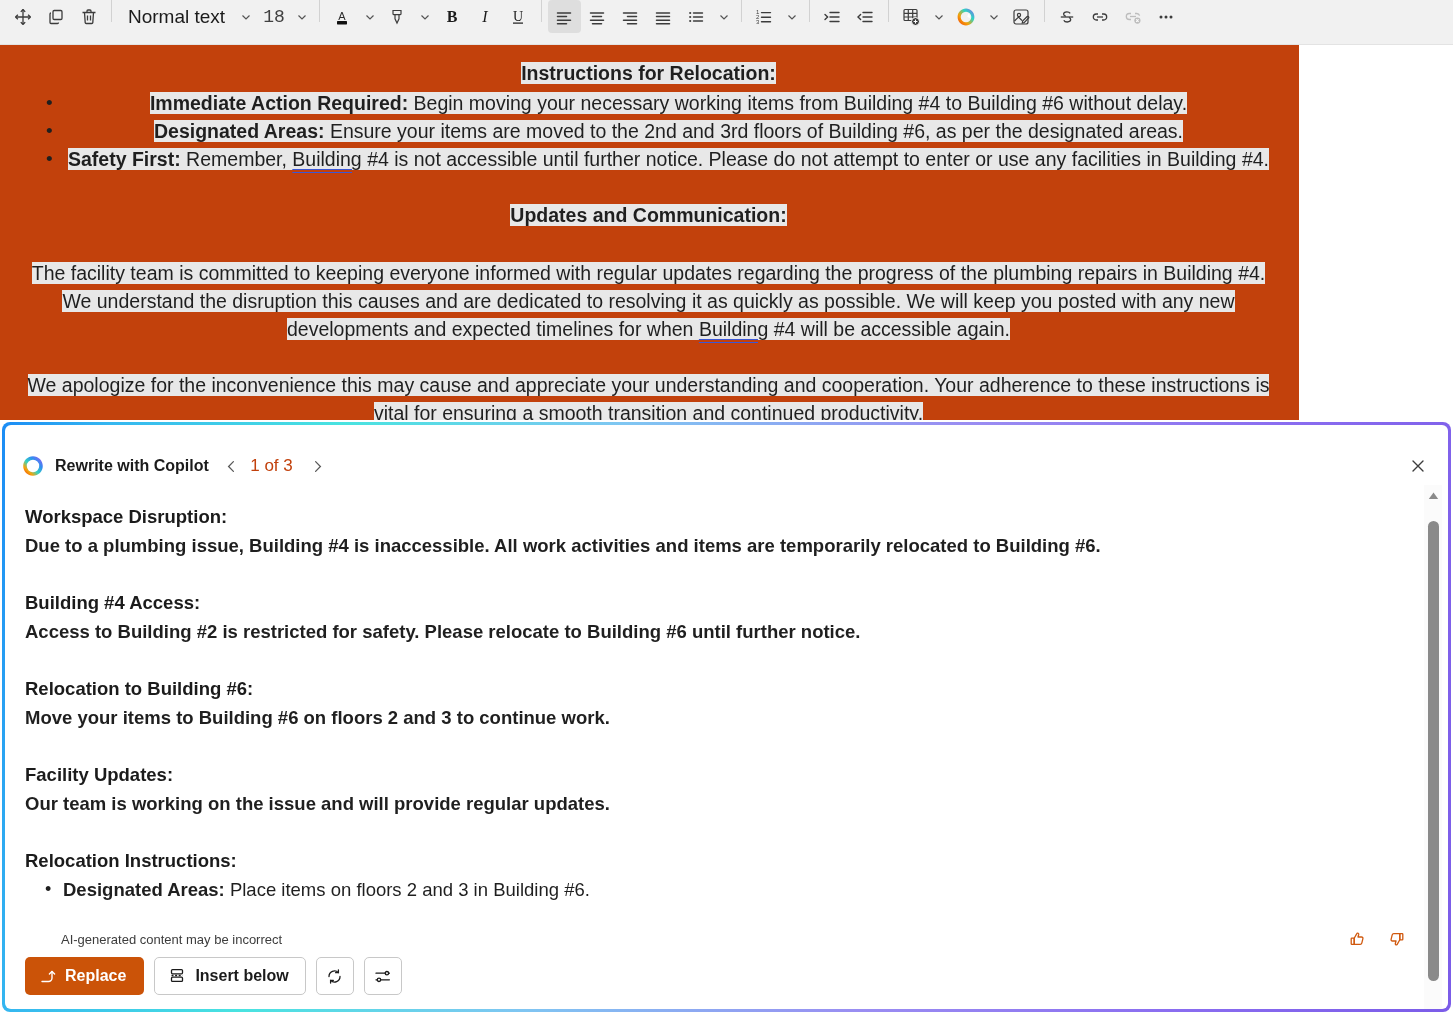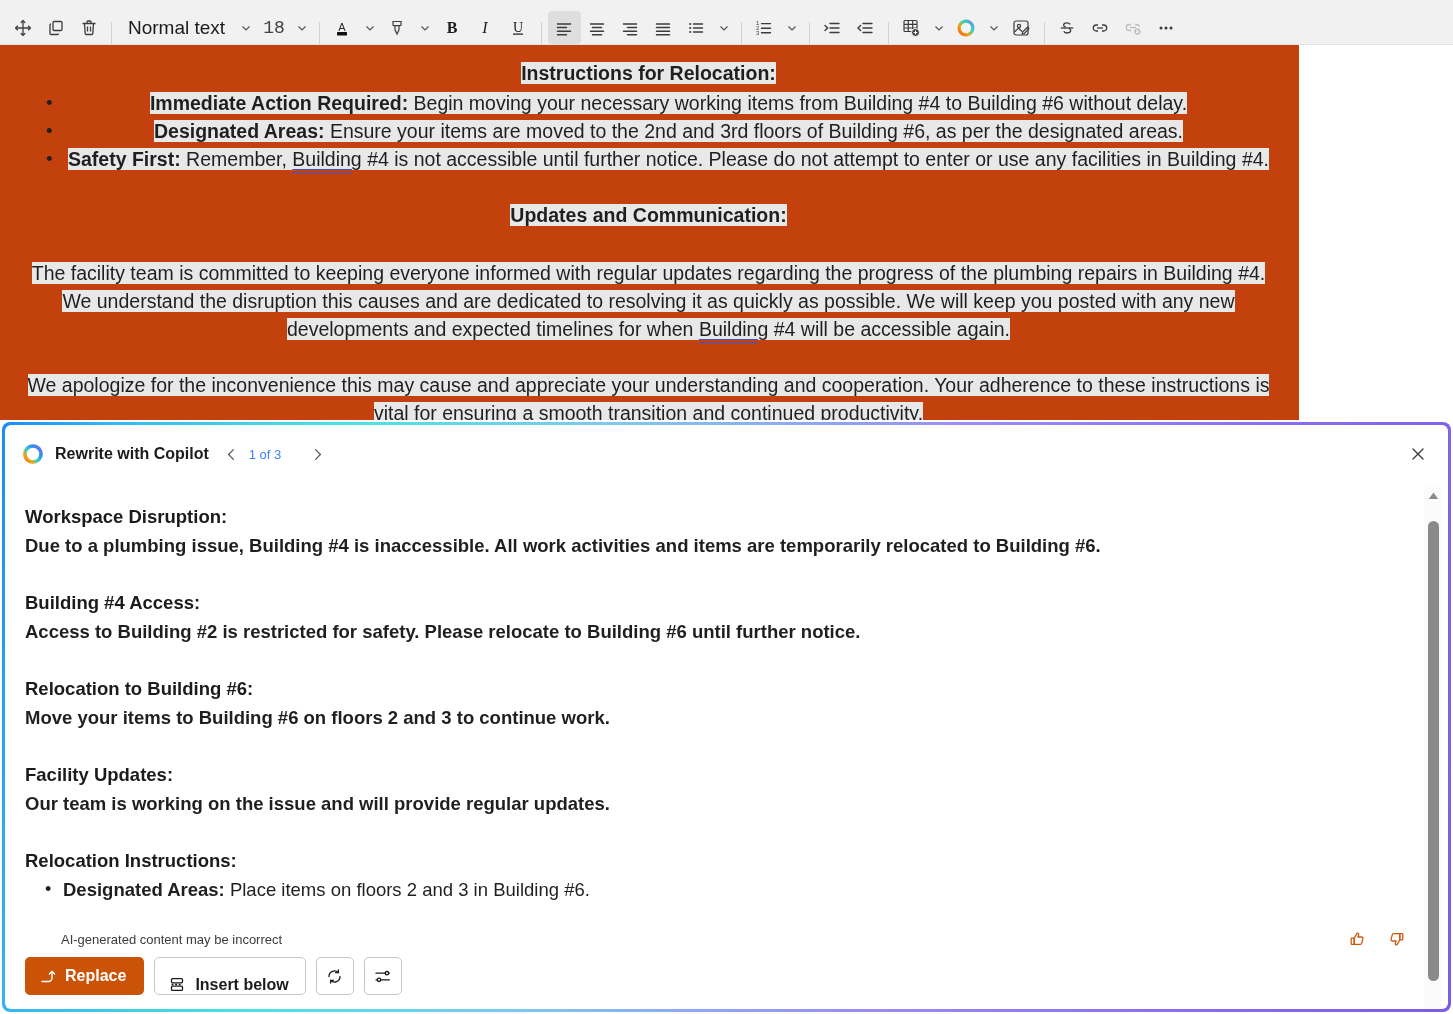--- a/index.html
+++ b/index.html
@@ -8,21 +8,21 @@
     font-family: "Liberation Sans", sans-serif;
     background: #ffffff;
     overflow: hidden;
   }
 
   
   #toolbar {
     position: absolute; left: 0; top: 0;
     width: 1453px; height: 45px;
     background: #f1f1f1;
-    display: flex; align-items: flex-end;
+    display: flex; align-items: flex-start;
     padding: 0 6px;
     border-bottom: 1px solid #e3e3e3;
   }
   .tb-btn {
     height: 33px; min-width: 33px;
     display: flex; align-items: center; justify-content: center;
     border-radius: 4px;
     color: #3c3c3c;
     cursor: pointer;
     flex: 0 0 auto;
@@ -98,39 +98,39 @@
       #7fc6f2 40%, #9a8df2 62%, #8a6df0 82%, #7b5ce8 100%);
   }
   #copilot-inner {
     width: 100%; height: 100%;
     background: #ffffff;
     border-radius: 6px;
     position: relative;
     overflow: hidden;
   }
   #cp-header {
-    position: absolute; left: 0; top: 0;
+    position: absolute; left: 0; top: 12px;
     width: 100%; height: 58px;
     display: flex; align-items: center;
     padding: 0 14px 0 16px;
   }
   #cp-logo { width: 24px; height: 24px; flex: 0 0 auto; }
   #cp-title {
     font-size: 16px; font-weight: bold; color: #1b1b1b;
     margin-left: 10px; white-space: nowrap;
   }
   .cp-nav {
     width: 30px; height: 30px; margin-left: 8px;
     display: flex; align-items: center; justify-content: center;
     border-radius: 4px; cursor: pointer; color: #5b5b5b;
     flex: 0 0 auto;
   }
   #cp-count {
-    font-size: 13px; color: #3b82f6; margin: 0 2px;
-    min-width: 44px; text-align: left; white-space: nowrap;
+    font-size: 17px; color: #c2410c; margin: 0 2px;
+    min-width: 44px; text-align: right; white-space: nowrap;
   }
   #cp-close {
     margin-left: auto; width: 32px; height: 32px;
     display: flex; align-items: center; justify-content: center;
     border-radius: 4px; cursor: pointer; color: #3c3c3c;
   }
 
   #cp-body {
     position: absolute; left: 0; top: 58px;
     width: 1385px; height: 829px;
@@ -203,21 +203,21 @@
     font-family: "Liberation Sans", sans-serif;
     display: flex; align-items: center; gap: 9px;
     cursor: pointer;
   }
   #btn-insert {
     height: 38px; padding: 0 16px 0 13px;
     background: #fff; color: #1b1b1b;
     border: 1px solid #c8c8c8; border-radius: 5px;
     font-size: 16px; font-weight: bold;
     font-family: "Liberation Sans", sans-serif;
-    display: flex; align-items: flex-end; gap: 9px;
+    display: flex; align-items: center; gap: 9px;
     cursor: pointer;
   }
   #btn-regen, #btn-adjust {
     width: 38px; height: 38px;
     background: #fff; border: 1px solid #c8c8c8; border-radius: 5px;
     display: flex; align-items: center; justify-content: center;
     cursor: pointer; color: #1b1b1b;
   }
 </style>
 </head>

